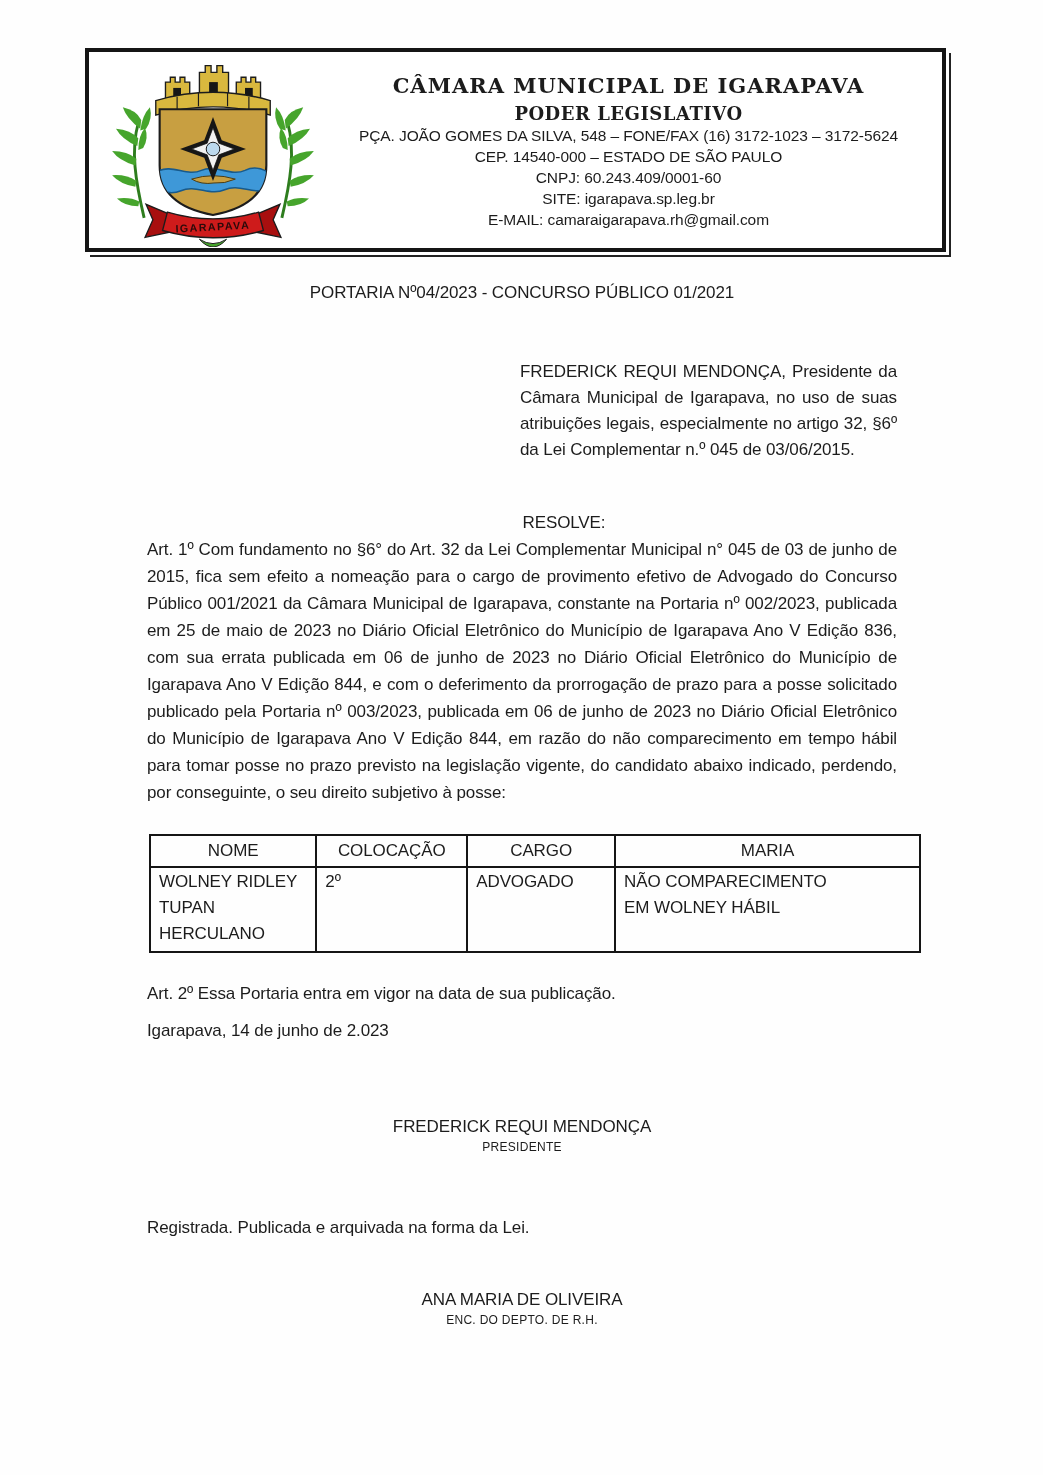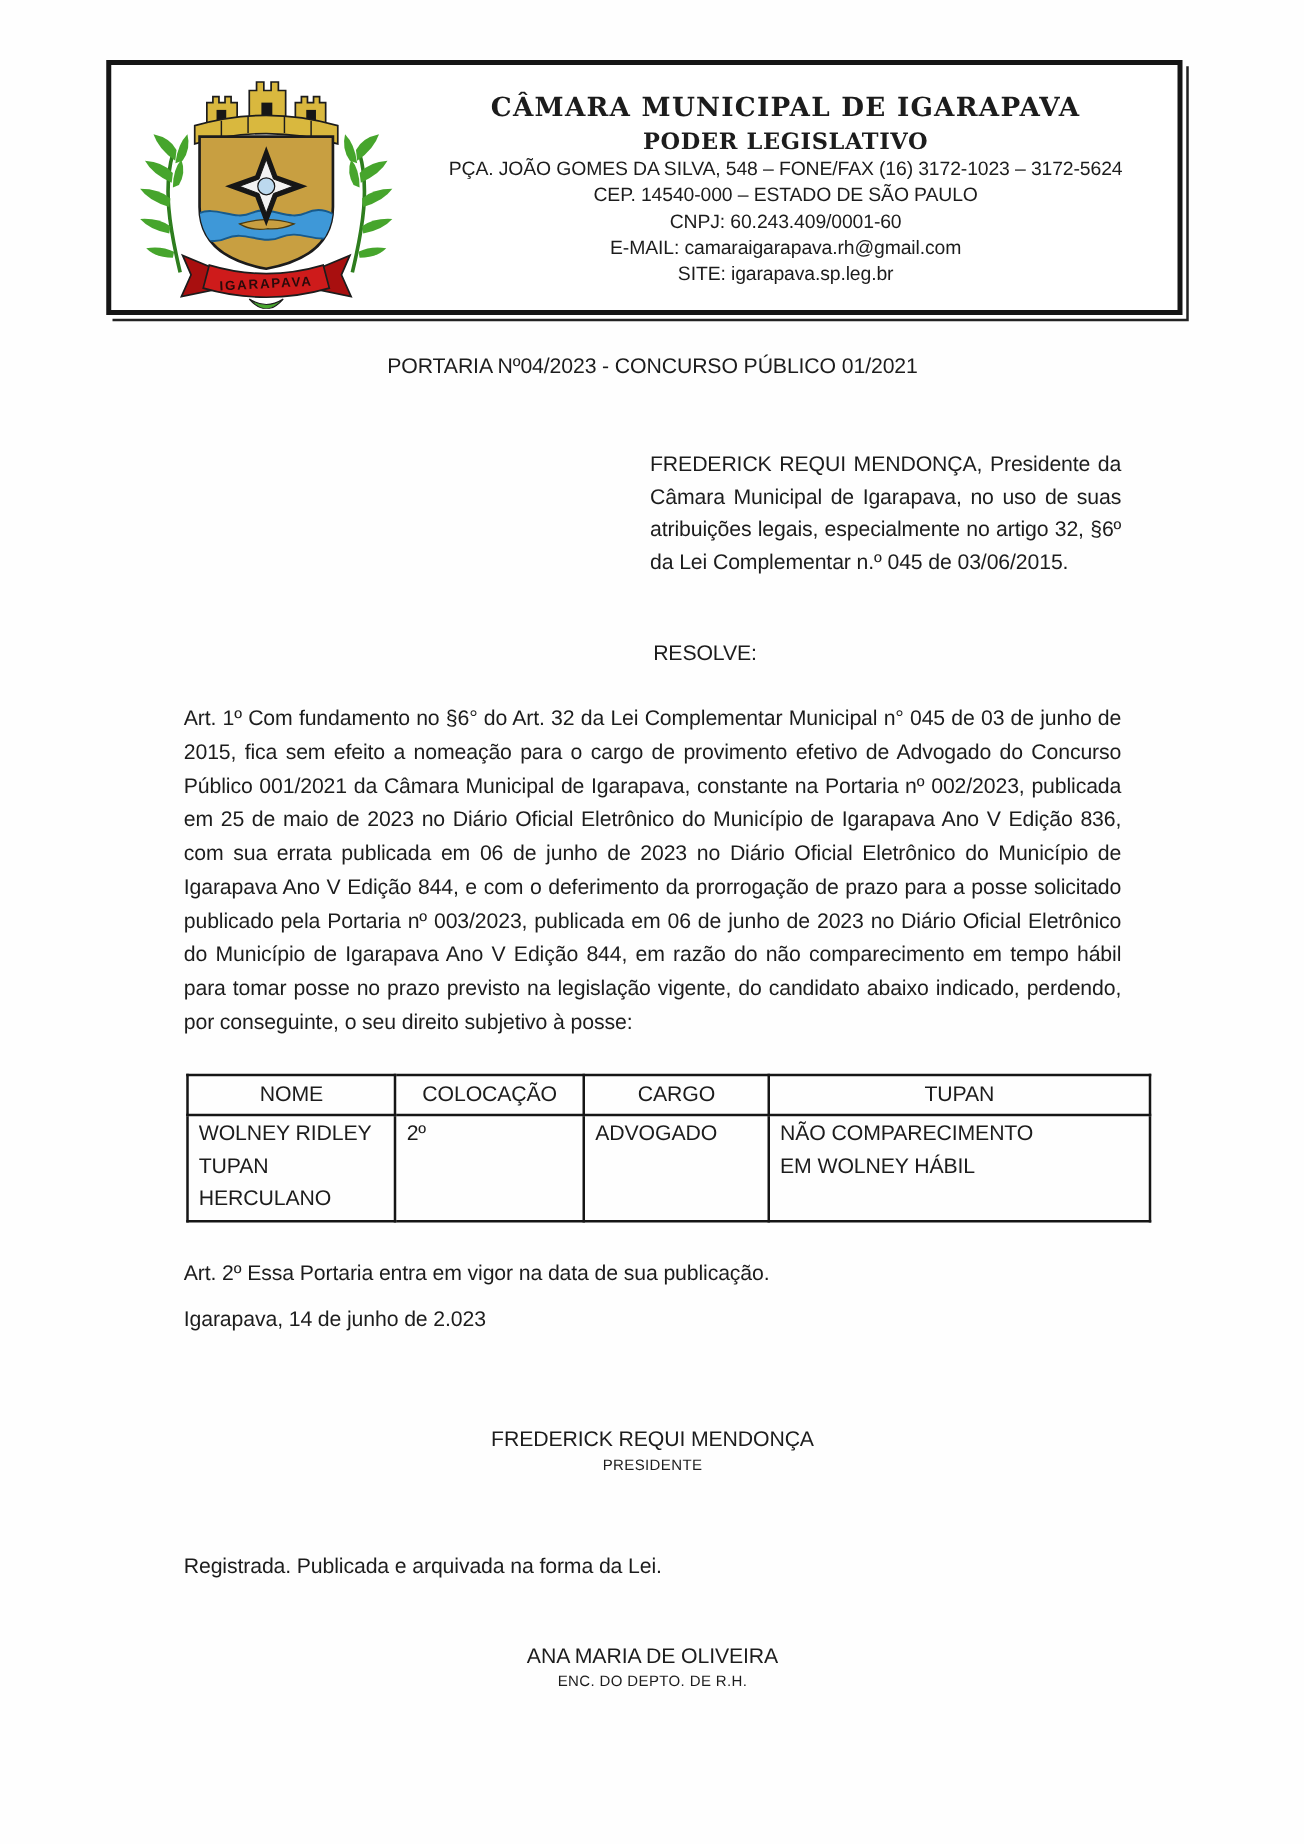--- a/index.html
+++ b/index.html
@@ -27,21 +27,21 @@
   .org-sub {
     font-family:"DejaVu Serif", serif; font-weight:bold;
     font-size:18px; letter-spacing:0.5px; line-height:23px; margin-top:1px;
   }
   .org-line { font-size:15.5px; line-height:21px; letter-spacing:-0.1px; }
   
   .content { width:750px; margin-left:147px; font-size:17px; letter-spacing:-0.1px; }
   .doc-title { margin-top:31px; text-align:center; line-height:20px; }
   .preamble { margin:56px 0 0 373px; width:377px; text-align:justify; line-height:26px; }
   .resolve { margin-top:50px; text-align:center; line-height:20px; transform:translateX(42px); }
-  .article-1 { margin-top:28px; text-align:justify; line-height:27px; }
+  .article-1 { margin-top:3px; text-align:justify; line-height:27px; }
   table.results { border-collapse:collapse; width:772px; margin:28px 0 0 2px; table-layout:fixed; }
   table.results th, table.results td { border:2px solid #151515; font-size:17px; font-weight:normal; }
   table.results th { text-align:center; padding:3px 6px; line-height:24px; }
   table.results td { vertical-align:top; text-align:left; padding:1px 8px 4px 8px; line-height:26px; }
   .col-nome { width:21.6%; } .col-coloc { width:19.6%; }
   .col-cargo { width:19.2%; } .col-motivo { width:39.6%; }
   td.motivo-cell { text-align:center; }
   td.motivo-cell span { display:block; }
   .article-2 { margin-top:31px; line-height:20px; }
   .date-line { text-align:left; line-height:20px; }
@@ -112,22 +112,22 @@
         </g>
         <text x="115" y="183" text-anchor="middle" font-size="11" font-weight="bold" font-family="Liberation Sans, sans-serif" fill="#2a0a0a" letter-spacing="1.5" transform="rotate(-3 115 183)">IGARAPAVA</text>
       </svg>
     </div>
     <div class="header-text">
       <div class="org-name">CÂMARA MUNICIPAL DE IGARAPAVA</div>
       <div class="org-sub">PODER LEGISLATIVO</div>
       <div class="org-line">PÇA. JOÃO GOMES DA SILVA, 548 – FONE/FAX (16) 3172-1023 – 3172-5624</div>
       <div class="org-line">CEP. 14540-000 – ESTADO DE SÃO PAULO</div>
       <div class="org-line">CNPJ: 60.243.409/0001-60</div>
+      <div class="org-line">SITE: igarapava.sp.leg.br</div>
       <div class="org-line">E-MAIL: camaraigarapava.rh@gmail.com</div>
-      <div class="org-line">SITE: igarapava.sp.leg.br</div>
     </div>
   </div>
 
   <div class="content">
 
     <div class="doc-title">PORTARIA Nº04/2023 - CONCURSO PÚBLICO 01/2021</div>
 
     <p class="preamble">FREDERICK REQUI MENDONÇA, Presidente da Câmara Municipal de Igarapava, no uso de suas atribuições legais, especialmente no artigo 32, §6º da Lei Complementar n.º 045 de 03/06/2015.</p>
 
     <div class="resolve">RESOLVE:</div>
@@ -139,21 +139,21 @@
         <col class="col-nome">
           <col class="col-coloc">
           <col class="col-cargo">
           <col class="col-motivo">
       </colgroup>
       <thead>
         <tr>
           <th>NOME</th>
           <th>COLOCAÇÃO</th>
           <th>CARGO</th>
-          <th>TUPAN</th>
+          <th>MARIA</th>
         </tr>
       </thead>
       <tbody>
         <tr>
           <td>WOLNEY RIDLEY TUPAN HERCULANO</td>
           <td>2º</td>
           <td>ADVOGADO</td>
           <td class="motivo-cell">
             <span>NÃO COMPARECIMENTO</span>
             <span>EM WOLNEY HÁBIL</span>

